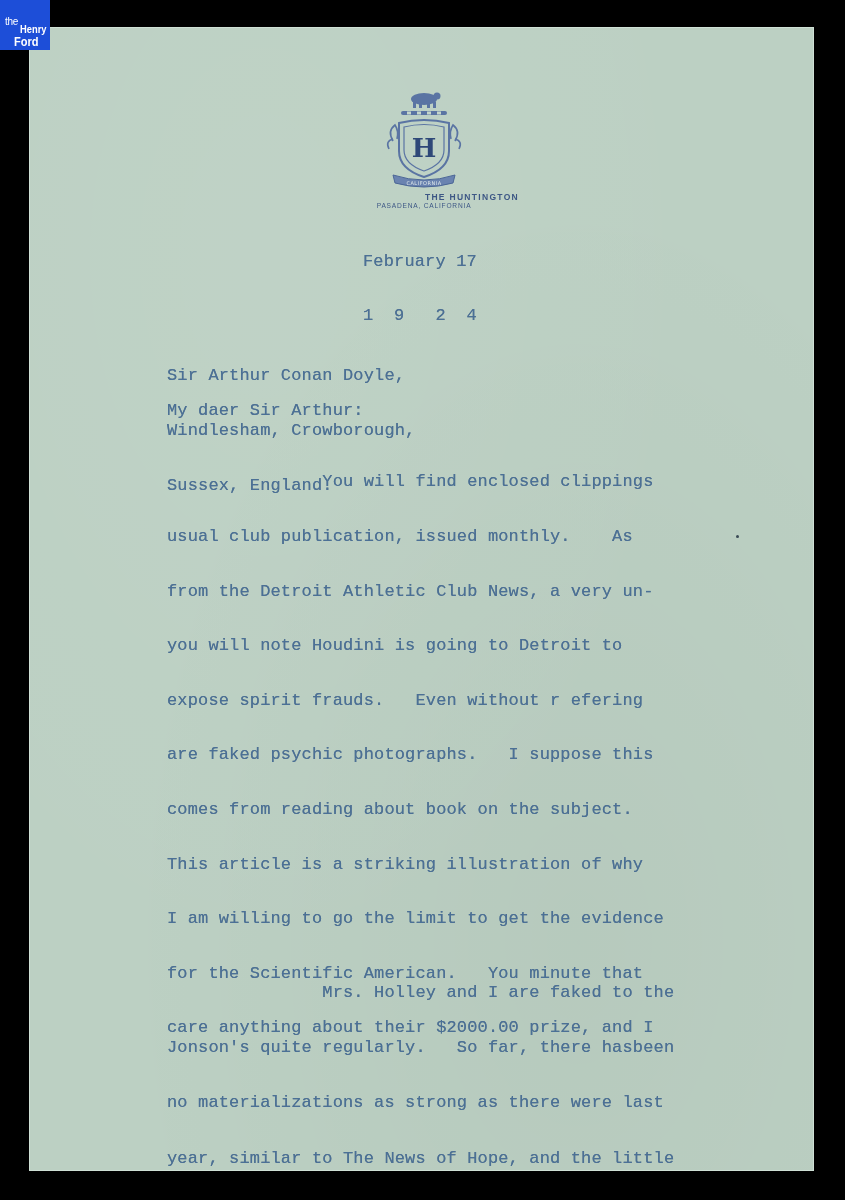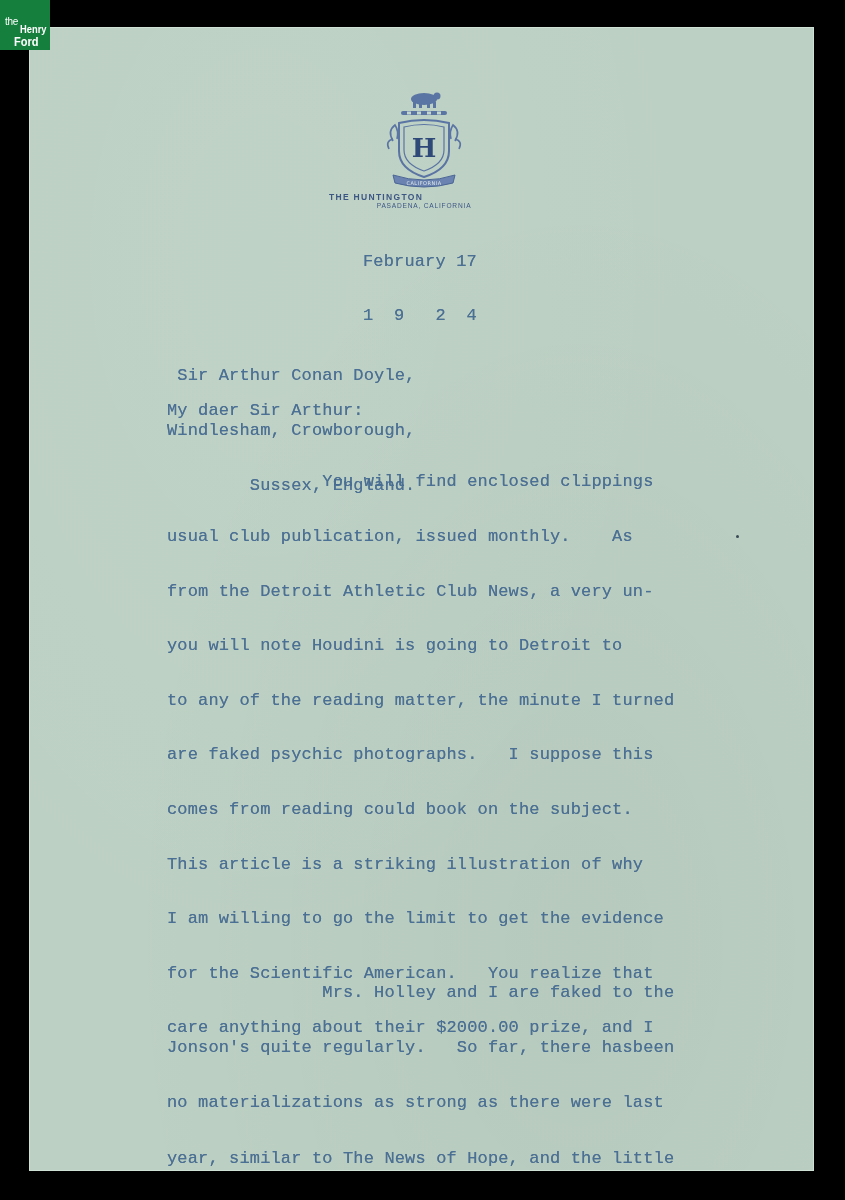--- a/index.html
+++ b/index.html
@@ -6,21 +6,21 @@
     body {
       width: 845px; height: 1200px;
       background: #000;
       position: relative;
       overflow: hidden;
       font-family: "Liberation Mono", "DejaVu Sans Mono", monospace;
     }
     .logo {
       position: absolute; left: 0; top: 0;
       width: 50px; height: 50px;
-      background: #15803d;
+      background: #1d4ed8;
       z-index: 3;
       color: #fff;
       font-family: "Liberation Sans", "DejaVu Sans", sans-serif;
       font-weight: bold;
       line-height: 1;
     }
     .logo .the {
       position: absolute; left: 5px; top: 17px;
       font-size: 10px; font-weight: normal; letter-spacing: -0.3px;
     }
@@ -41,41 +41,41 @@
         radial-gradient(ellipse at 30% 20%, rgba(255,255,255,0.05), transparent 60%),
         radial-gradient(ellipse at 70% 80%, rgba(0,0,0,0.03), transparent 60%);
       box-shadow: inset 0 0 0 1px #cfe0d5;
     }
     .crest {
       position: absolute;
       left: 350px; top: 62px;
       width: 90px; height: 104px;
     }
     .letterhead-name {
-      position: absolute; left: 300px; width: 190px; text-align: left;
+      position: absolute; left: 300px; width: 190px; text-align: right;
       top: 165px;
       font-family: "Liberation Sans", "DejaVu Sans", sans-serif;
       color: #3d5785; font-size: 8.5px; font-weight: bold; letter-spacing: 1.3px;
     }
     .letterhead-city {
       position: absolute; left: 300px; width: 190px; text-align: center;
       top: 175px;
       font-family: "Liberation Sans", "DejaVu Sans", sans-serif;
       color: #3d5785; font-size: 6.6px; letter-spacing: 0.8px;
     }
     .typed {
       color: #4b7096;
       font-size: 17px;
       letter-spacing: 0.15px;
       white-space: pre;
       position: absolute;
       text-shadow: 0 0 0.4px rgba(40,70,110,0.6);
     }
     .date { left: 334px; top: 190px; line-height: 18px; }
-    .address { left: 138px; top: 303px; line-height: 18.5px; text-align: right; }
+    .address { left: 138px; top: 303px; line-height: 18.5px; }
     .salutation { left: 138px; top: 374px; }
     .body1 { left: 138px; top: 410px; line-height: 18.2px; }
     .body2 { left: 138px; top: 920px; line-height: 18.5px; }
     .typed .line { display: block; height: 18.2px; }
     .speck {
       position: absolute; left: 707px; top: 508px;
       width: 3px; height: 3px; border-radius: 50%; background: #3a4a55;
     }
   </style>
 </head>
@@ -135,26 +135,26 @@
     <span class="line">Sussex, England.</span>
   </div>
 
   <div class="typed salutation">My daer Sir Arthur:</div>
 
   <div class="typed body1">
     <span class="line">               You will find enclosed clippings</span>
     <span class="line">usual club publication, issued monthly.    As</span>
     <span class="line">from the Detroit Athletic Club News, a very un-</span>
     <span class="line">you will note Houdini is going to Detroit to</span>
-    <span class="line">to any of the reading matter, the minute I turned</span>
+    <span class="line">expose spirit frauds.   Even without r efering</span>
     <span class="line">are faked psychic photographs.   I suppose this</span>
-    <span class="line">comes from reading could book on the subject.</span>
+    <span class="line">comes from reading about book on the subject.</span>
     <span class="line">This article is a striking illustration of why</span>
     <span class="line">I am willing to go the limit to get the evidence</span>
-    <span class="line">for the Scientific American.   You realize that</span>
+    <span class="line">for the Scientific American.   You minute that</span>
     <span class="line">care anything about their $2000.00 prize, and I</span>
     
     
     
     
     
     
     
     
     

